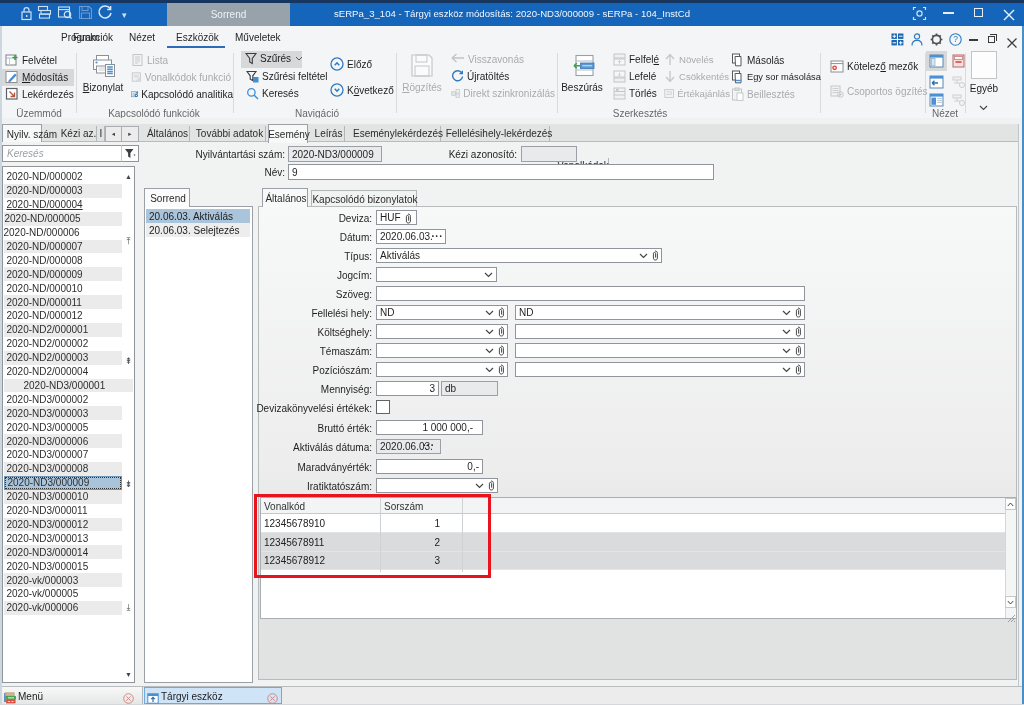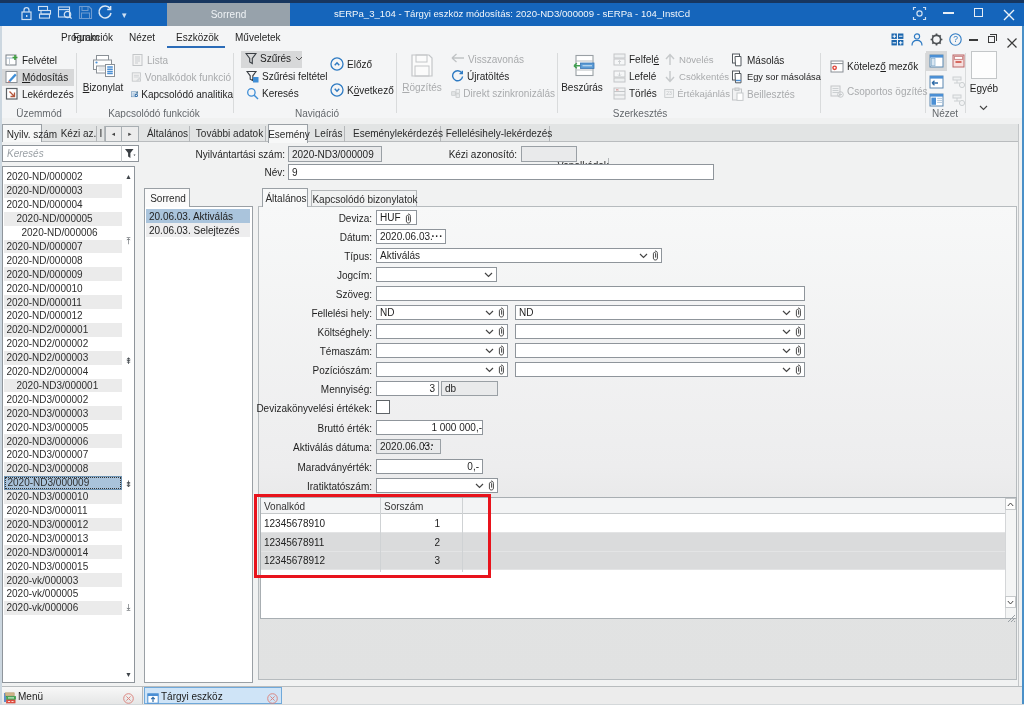--- a/index.html
+++ b/index.html
@@ -432,34 +432,34 @@
 <div style="left:2px;top:145px;width:120px;height:17px;background:#fff;border:1px solid #8f959b;display:flex;align-items:center;padding-left:4px;font-size:10px;font-style:italic;color:#9aa0a5;">Keresés</div>
 <div style="left:121px;top:145px;width:18px;height:17px;background:#fff;border:1px solid #8f959b;border-left:1px solid #c8cbcd;display:flex;align-items:center;justify-content:center;">
       <svg width="13" height="11" viewBox="0 0 13 11">
         <path d="M1 1 H9.5 L6.4 5 V10 L4.1 8.6 V5 Z" fill="#3a3f44"></path>
         <path d="M9.5 6.5 L11.5 6.5 L10.5 8 Z" fill="#3a3f44"></path>
       </svg>
     </div>
 <div style="left:2px;top:166px;width:133px;height:517px;background:#fff;border:1px solid #8f959b;"></div>
 <div style="left:3.5px;top:170.0px;width:118px;height:13.9px;display:flex;align-items:center;padding-left:3px;font-size:10px;color:#2e2e2e;">2020-ND/000002</div>
 <div style="left:3.5px;top:183.9px;width:118px;height:13.9px;background:#ebebeb;display:flex;align-items:center;padding-left:3px;font-size:10px;color:#2e2e2e;">2020-ND/000003</div>
-<div style="left:3.5px;top:197.8px;width:118px;height:13.9px;display:flex;align-items:center;padding-left:3px;font-size:10px;color:#2e2e2e;">2020-ND/000004</div>
-<div style="left:3.5px;top:211.7px;width:118px;height:13.9px;background:#ebebeb;display:flex;align-items:center;padding-left:13px;font-size:10px;color:#2e2e2e;text-align:right;">2020-ND/000005</div>
-<div style="left:3.5px;top:225.6px;width:118px;height:13.9px;display:flex;align-items:center;padding-left:18px;font-size:10px;color:#2e2e2e;">2020-ND/000006</div>
+<div style="left:3.5px;top:197.8px;width:118px;height:13.9px;display:flex;align-items:center;padding-left:3px;font-size:10px;color:#2e2e2e;text-decoration:underline;">2020-ND/000004</div>
+<div style="left:3.5px;top:211.7px;width:118px;height:13.9px;background:#ebebeb;display:flex;align-items:center;padding-left:1px;font-size:10px;color:#2e2e2e;text-align:right;">2020-ND/000005</div>
+<div style="left:3.5px;top:225.6px;width:118px;height:13.9px;display:flex;align-items:center;padding-left:0;font-size:10px;color:#2e2e2e;">2020-ND/000006</div>
 <div style="left:3.5px;top:239.5px;width:118px;height:13.9px;background:#ebebeb;display:flex;align-items:center;padding-left:3px;font-size:10px;color:#2e2e2e;">2020-ND/000007</div>
 <div style="left:3.5px;top:253.4px;width:118px;height:13.9px;display:flex;align-items:center;padding-left:3px;font-size:10px;color:#2e2e2e;">2020-ND/000008</div>
 <div style="left:3.5px;top:267.3px;width:118px;height:13.9px;background:#ebebeb;display:flex;align-items:center;padding-left:3px;font-size:10px;color:#2e2e2e;">2020-ND/000009</div>
 <div style="left:3.5px;top:281.2px;width:118px;height:13.9px;display:flex;align-items:center;padding-left:3px;font-size:10px;color:#2e2e2e;">2020-ND/000010</div>
 <div style="left:3.5px;top:295.1px;width:118px;height:13.9px;background:#ebebeb;display:flex;align-items:center;padding-left:3px;font-size:10px;color:#2e2e2e;">2020-ND/000011</div>
 <div style="left:3.5px;top:309.0px;width:118px;height:13.9px;display:flex;align-items:center;padding-left:3px;font-size:10px;color:#2e2e2e;">2020-ND/000012</div>
 <div style="left:3.5px;top:322.9px;width:118px;height:13.9px;background:#ebebeb;display:flex;align-items:center;padding-left:3px;font-size:10px;color:#2e2e2e;">2020-ND2/000001</div>
 <div style="left:3.5px;top:336.8px;width:118px;height:13.9px;display:flex;align-items:center;padding-left:3px;font-size:10px;color:#2e2e2e;">2020-ND2/000002</div>
 <div style="left:3.5px;top:350.70000000000005px;width:118px;height:13.9px;background:#ebebeb;display:flex;align-items:center;padding-left:3px;font-size:10px;color:#2e2e2e;">2020-ND2/000003</div>
 <div style="left:3.5px;top:364.6px;width:118px;height:13.9px;display:flex;align-items:center;padding-left:3px;font-size:10px;color:#2e2e2e;">2020-ND2/000004</div>
-<div style="left:3.5px;top:378.5px;width:118px;height:13.9px;background:#ebebeb;display:flex;align-items:center;padding-left:13px;font-size:10px;color:#2e2e2e;">2020-ND3/000001</div>
+<div style="left:3.5px;top:378.5px;width:129px;height:13.9px;background:#ebebeb;display:flex;align-items:center;padding-left:20px;font-size:10px;color:#2e2e2e;">2020-ND3/000001</div>
 <div style="left:3.5px;top:392.4px;width:118px;height:13.9px;display:flex;align-items:center;padding-left:3px;font-size:10px;color:#2e2e2e;">2020-ND3/000002</div>
 <div style="left:3.5px;top:406.3px;width:118px;height:13.9px;background:#ebebeb;display:flex;align-items:center;padding-left:3px;font-size:10px;color:#2e2e2e;">2020-ND3/000003</div>
 <div style="left:3.5px;top:420.20000000000005px;width:118px;height:13.9px;display:flex;align-items:center;padding-left:3px;font-size:10px;color:#2e2e2e;">2020-ND3/000005</div>
 <div style="left:3.5px;top:434.1px;width:118px;height:13.9px;background:#ebebeb;display:flex;align-items:center;padding-left:3px;font-size:10px;color:#2e2e2e;">2020-ND3/000006</div>
 <div style="left:3.5px;top:448.0px;width:118px;height:13.9px;display:flex;align-items:center;padding-left:3px;font-size:10px;color:#2e2e2e;">2020-ND3/000007</div>
 <div style="left:3.5px;top:461.90000000000003px;width:118px;height:13.9px;background:#ebebeb;display:flex;align-items:center;padding-left:3px;font-size:10px;color:#2e2e2e;">2020-ND3/000008</div>
 <div style="left:3.5px;top:475.8px;width:118px;height:13.9px;background:#a9c3db;border:1px solid #6f94b4;outline:1px dotted #333;outline-offset:-2px;display:flex;align-items:center;padding-left:3px;font-size:10px;color:#2e2e2e;">2020-ND3/000009</div>
 <div style="left:3.5px;top:489.7px;width:118px;height:13.9px;background:#ebebeb;display:flex;align-items:center;padding-left:3px;font-size:10px;color:#2e2e2e;">2020-ND3/000010</div>
 <div style="left:3.5px;top:503.6px;width:118px;height:13.9px;display:flex;align-items:center;padding-left:3px;font-size:10px;color:#2e2e2e;">2020-ND3/000011</div>
 <div style="left:3.5px;top:517.5px;width:118px;height:13.9px;background:#ebebeb;display:flex;align-items:center;padding-left:3px;font-size:10px;color:#2e2e2e;">2020-ND3/000012</div>
@@ -639,21 +639,21 @@
           <path d="M4 1 C5.6 1 6.4 2 6.4 3.4 L6.4 8 C6.4 9.3 5.6 10 4.4 10 C3.2 10 2.4 9.3 2.4 8 L2.4 3.6 C2.4 2.9 2.8 2.4 3.5 2.4 C4.2 2.4 4.6 2.9 4.6 3.6 L4.6 7.6" stroke="#333" stroke-width="0.9" fill="none"></path>
         </svg>
       </span>
     </div>
 <div style="left:376px;top:381px;width:63px;height:15px;background:#fff;border:1px solid #8f959b;display:flex;align-items:center;font-size:10px;color:#1f1f1f;padding-left:3px;">
       <span style="flex:1;text-align:right;padding-right:3px">3</span>
     </div>
 <div style="left:441px;top:381px;width:57px;height:15px;background:#e9eaeb;border:1px solid #9aa0a5;display:flex;align-items:center;font-size:10px;color:#1f1f1f;padding-left:3px;">db</div>
 <div style="left:376px;top:400px;width:14px;height:14px;background:#fff;border:1px solid #5f6468;"></div>
 <div style="left:376px;top:420px;width:107px;height:15px;background:#fff;border:1px solid #8f959b;display:flex;align-items:center;font-size:10px;color:#1f1f1f;padding-left:3px;">
-      <span style="flex:1;text-align:right;padding-right:0">1 000 000,-</span>
+      <span style="flex:1;text-align:right;padding-right:9px">1 000 000,-</span>
     </div>
 <div style="left:376px;top:439px;width:65px;height:15px;background:#e9eaeb;border:1px solid #9aa0a5;display:flex;align-items:center;font-size:10px;color:#1f1f1f;padding-left:3px;position:absolute;">2020.06.03.</div>
 <div style="left:423px;top:440px;width:16px;height:13px;font-size:10px;font-weight:bold;letter-spacing:0.5px;color:#222;line-height:11px;">···</div>
 <div style="left:376px;top:459px;width:107px;height:15px;background:#fff;border:1px solid #8f959b;display:flex;align-items:center;font-size:10px;color:#1f1f1f;padding-left:3px;">
       <span style="flex:1;text-align:right;padding-right:3px">0,-</span>
     </div>
 <div style="left:376px;top:478px;width:122px;height:15px;background:#fff;border:1px solid #8f959b;display:flex;align-items:center;font-size:10px;color:#1f1f1f;padding-left:3px;">
       <span style="flex:1"></span>
       <span style="display:flex;align-items:center;gap:3px;padding-right:2px">
         <svg width="9" height="6" viewBox="0 0 9 6">

